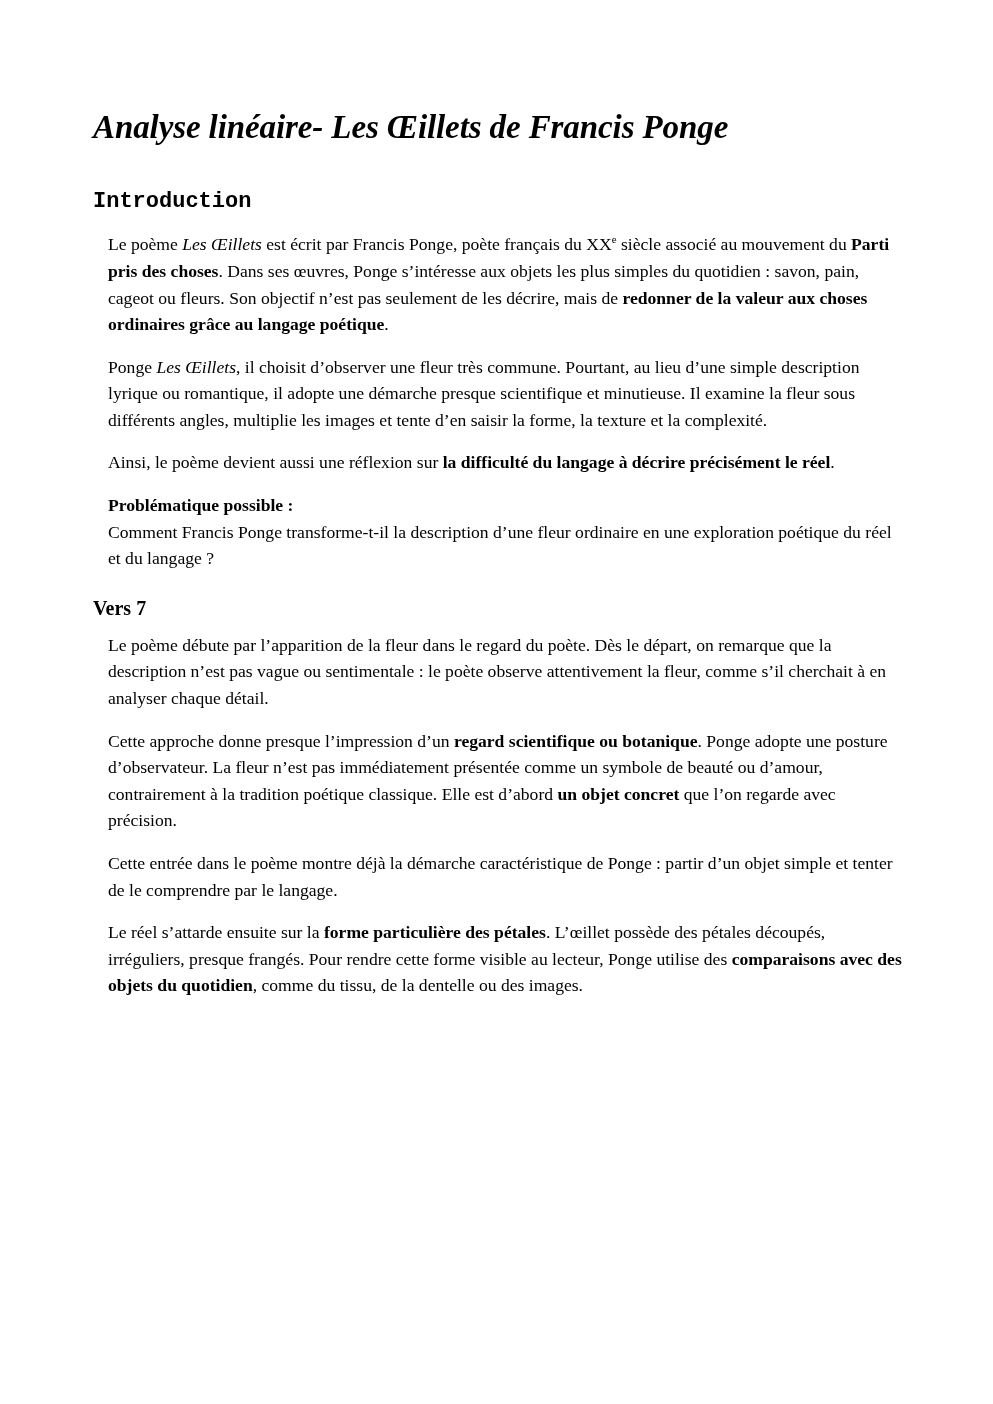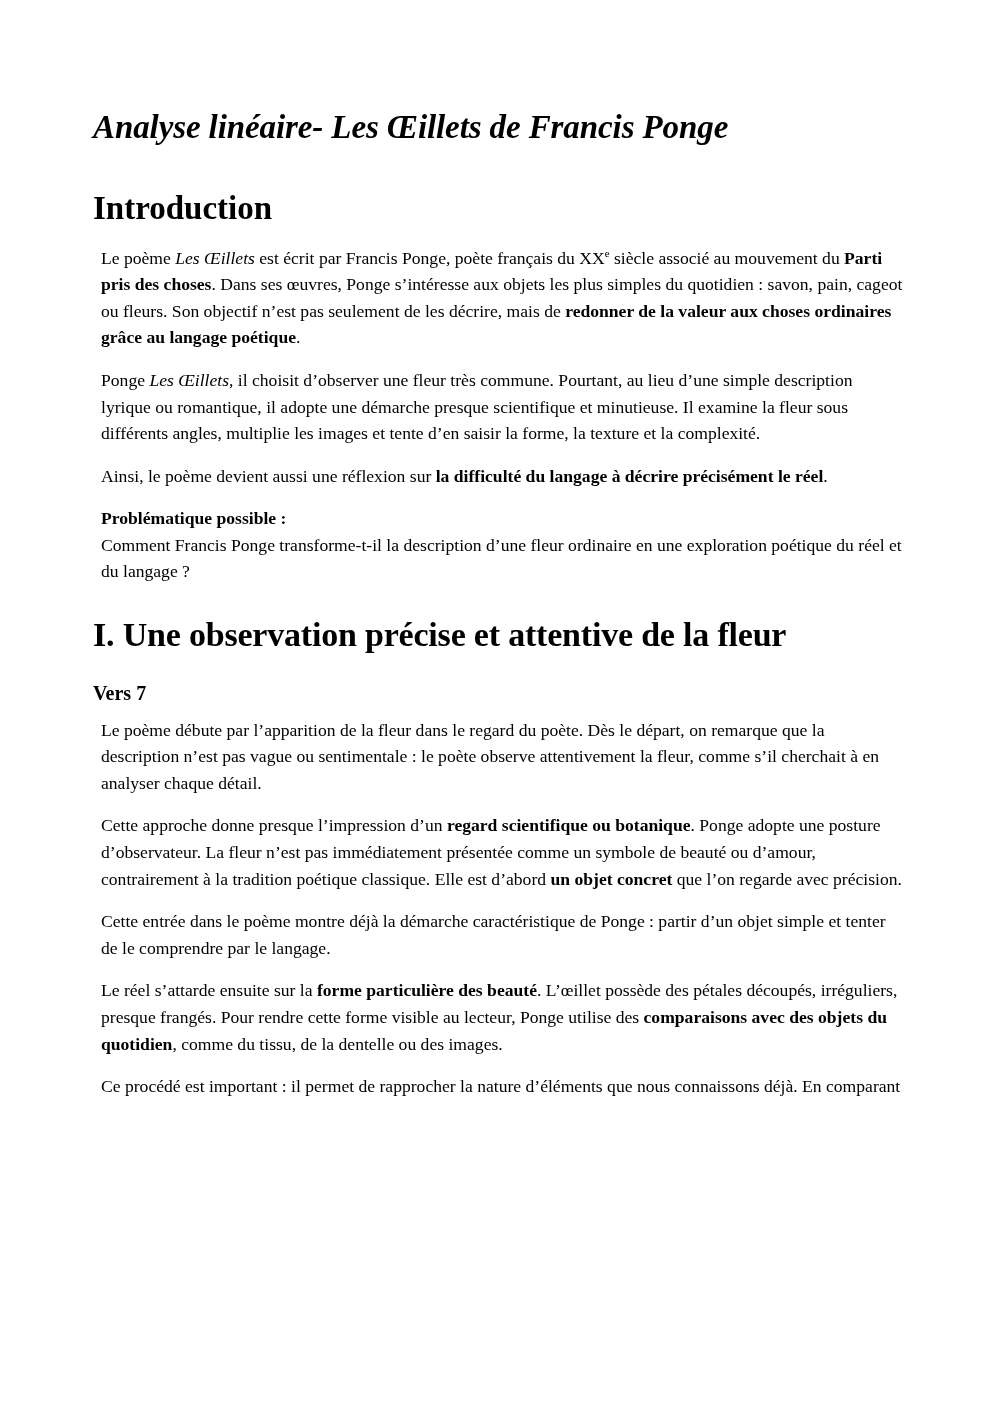--- a/index.html
+++ b/index.html
@@ -26,43 +26,44 @@
   }
   .doc-title {
     font-size: 33px;
     font-weight: bold;
     font-style: italic;
     line-height: 1.18;
     margin: 0 0 42px 0;
     letter-spacing: -0.1px;
   }
   h2.section-heading {
-    font-size: 33px;
+    font-size: 22px;
     font-weight: bold;
     font-style: normal;
     line-height: 1.2;
     margin: 0 0 16px 0;
+    font-family: Liberation Mono, monospace;
   }
   h1.part-heading {
     font-size: 34px;
     font-weight: bold;
     line-height: 1.28;
     margin: 28px 0 18px 0;
     letter-spacing: -0.2px;
   }
   h3.vers-heading {
     font-size: 20px;
     font-weight: bold;
     line-height: 1.2;
     margin: 24px 0 12px 0;
   }
   p.body {
     font-size: 17.6px;
     line-height: 26.6px;
-    margin: 0 0 16px 8px;
+    margin: 0 0 16px 15px;
     text-align: left;
     hyphens: none;
   }
   p.body:last-child { margin-bottom: 0; }
   .b { font-weight: bold; }
   .i { font-style: italic; }
   sup {
     font-size: 0.62em;
     vertical-align: super;
     line-height: 0;
@@ -78,28 +79,26 @@
   <h2 class="section-heading">Introduction</h2>
 
   <p class="body"><span>Le poème </span><span class="i">Les Œillets</span><span> est écrit par Francis Ponge, poète français du XX</span><sup>e</sup><span> siècle associé au mouvement du </span><span class="b">Parti pris des choses</span><span>. Dans ses œuvres, Ponge s’intéresse aux objets les plus simples du quotidien : savon, pain, cageot ou fleurs. Son objectif n’est pas seulement de les décrire, mais de </span><span class="b">redonner de la valeur aux choses ordinaires grâce au langage poétique</span><span>.</span></p>
 
   <p class="body"><span>Ponge </span><span class="i">Les Œillets</span><span>, il choisit d’observer une fleur très commune. Pourtant, au lieu d’une simple description lyrique ou romantique, il adopte une démarche presque scientifique et minutieuse. Il examine la fleur sous différents angles, multiplie les images et tente d’en saisir la forme, la texture et la complexité.</span></p>
 
   <p class="body"><span>Ainsi, le poème devient aussi une réflexion sur </span><span class="b">la difficulté du langage à décrire précisément le réel</span><span>.</span></p>
 
   <p class="body"><span class="b">Problématique possible :</span><br><span>Comment Francis Ponge transforme-t-il la description d’une fleur ordinaire en une exploration poétique du réel et du langage ?</span></p>
 
-  <h1 class="part-heading">I. Une observation précise et attentive de la fleur</h1>
 
   <h3 class="vers-heading">Vers 7</h3>
 
   <p class="body">Le poème débute par l’apparition de la fleur dans le regard du poète. Dès le départ, on remarque que la description n’est pas vague ou sentimentale : le poète observe attentivement la fleur, comme s’il cherchait à en analyser chaque détail.</p>
 
   <p class="body"><span>Cette approche donne presque l’impression d’un </span><span class="b">regard scientifique ou botanique</span><span>. Ponge adopte une posture d’observateur. La fleur n’est pas immédiatement présentée comme un symbole de beauté ou d’amour, contrairement à la tradition poétique classique. Elle est d’abord </span><span class="b">un objet concret</span><span> que l’on regarde avec précision.</span></p>
 
   <p class="body">Cette entrée dans le poème montre déjà la démarche caractéristique de Ponge : partir d’un objet simple et tenter de le comprendre par le langage.</p>
 
 
-  <p class="body"><span>Le réel s’attarde ensuite sur la </span><span class="b">forme particulière des beauté</span><span>. L’œillet possède des pétales découpés, irréguliers, presque frangés. Pour rendre cette forme visible au lecteur, Ponge utilise des </span><span class="b">comparaisons avec des objets du quotidien</span><span>, comme du tissu, de la dentelle ou des images.</span></p>
+  <p class="body"><span>Le réel s’attarde ensuite sur la </span><span class="b">forme particulière des pétales</span><span>. L’œillet possède des pétales découpés, irréguliers, presque frangés. Pour rendre cette forme visible au lecteur, Ponge utilise des </span><span class="b">comparaisons avec des objets du quotidien</span><span>, comme du tissu, de la dentelle ou des images.</span></p>
 
-  <p class="body">Ce procédé est important : il permet de rapprocher la nature d’éléments que nous connaissons déjà. En comparant la fleur à un objet fabriqué par l’homme, le poète rend la description plus concrète et plus accessible.</p>
 
 </div>
 
 </body></html>

